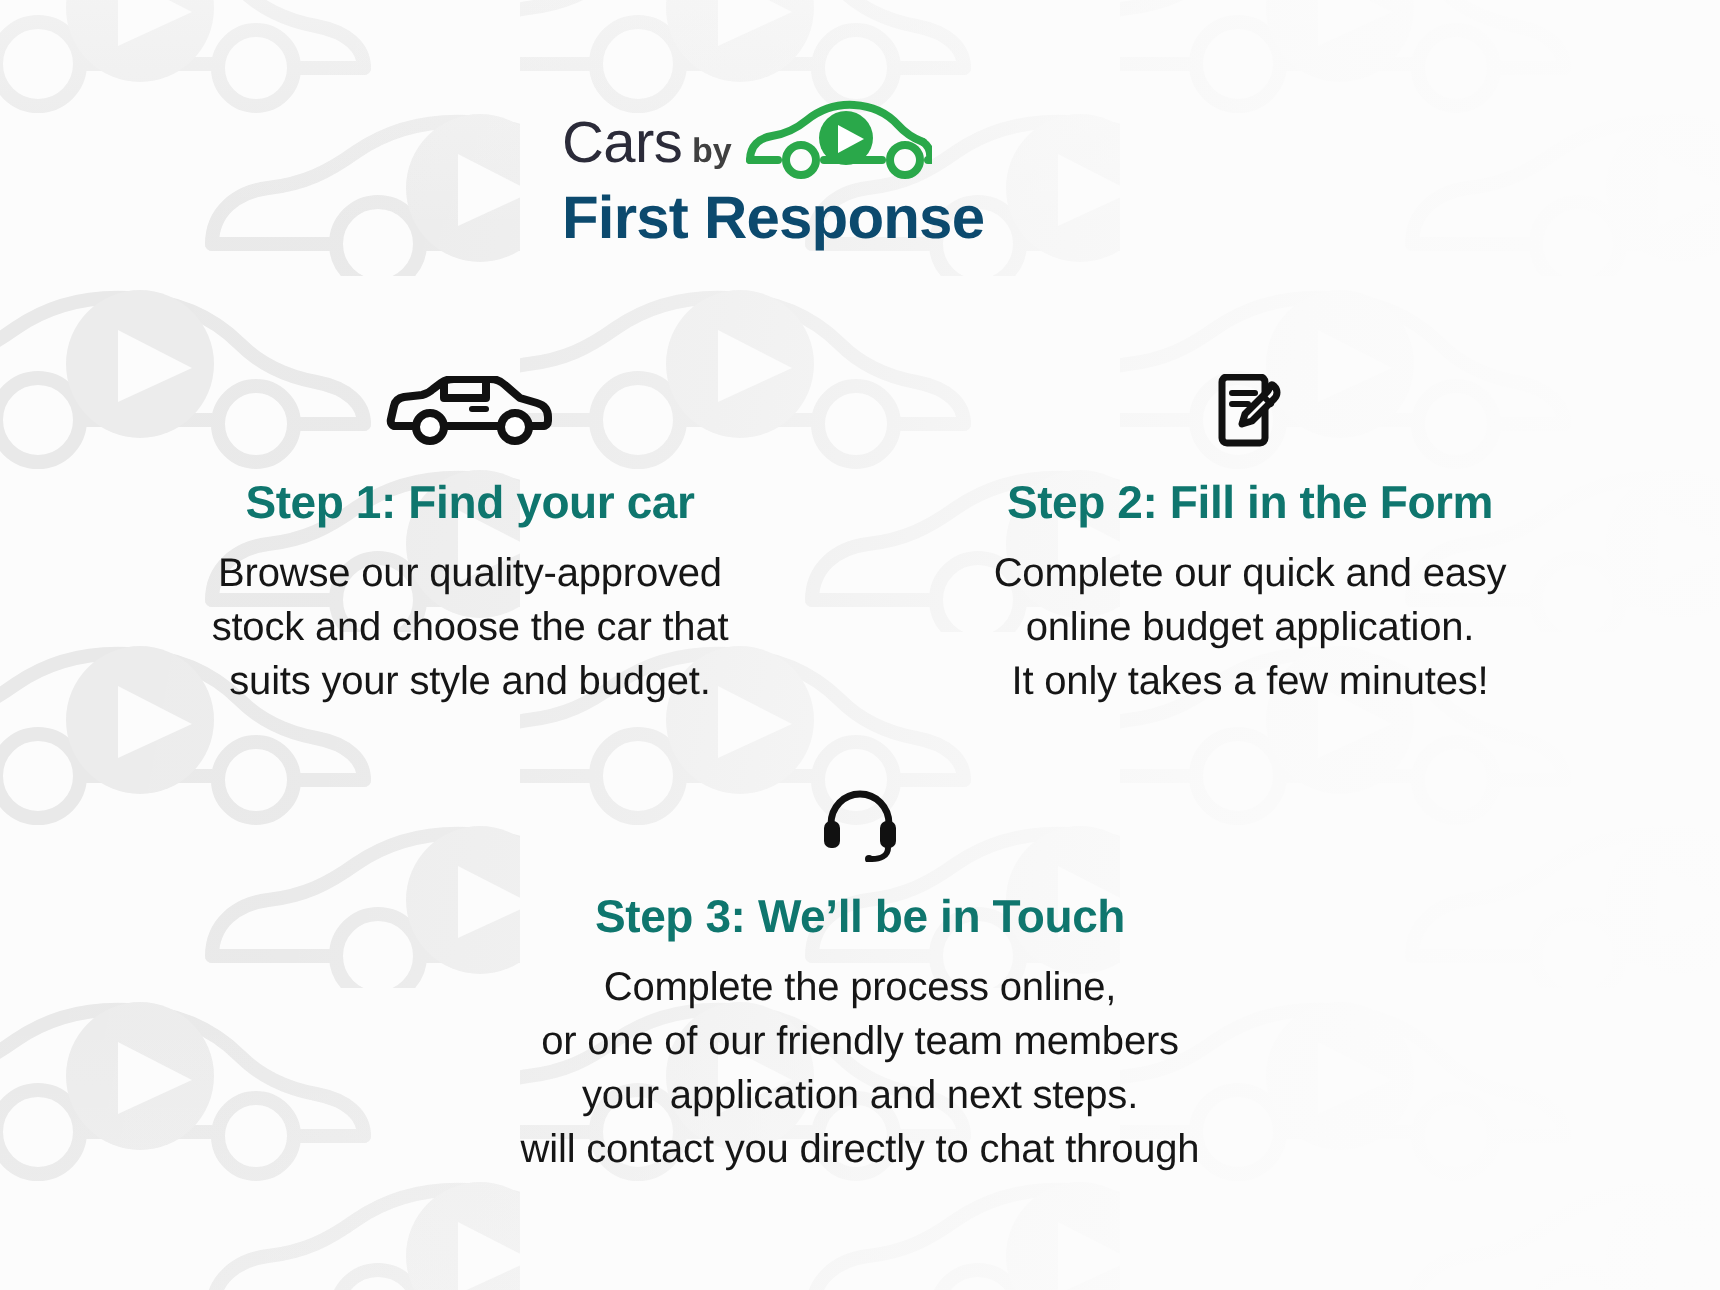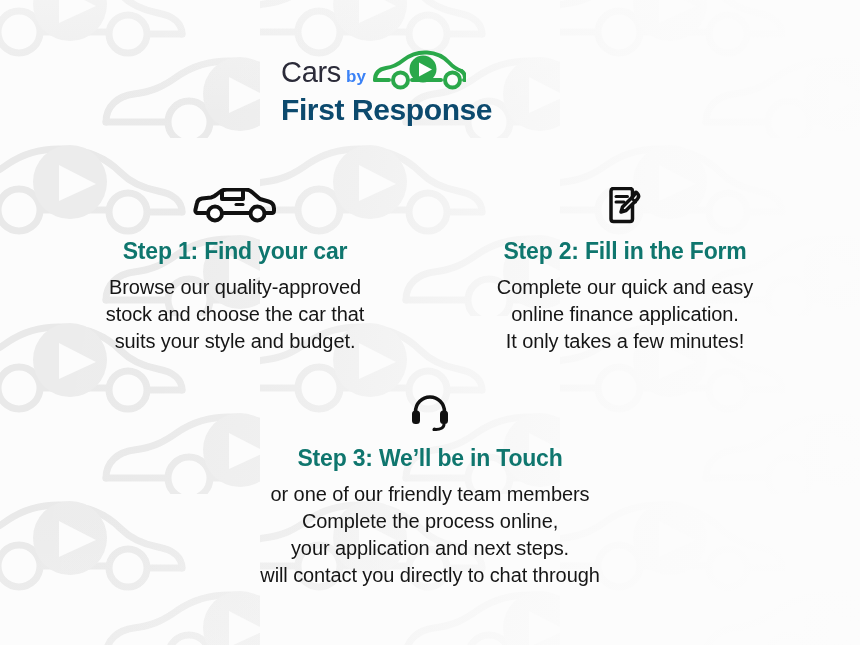--- a/index.html
+++ b/index.html
@@ -95,21 +95,21 @@
   .logo-cars {
     font-size: 29px;
     font-weight: 400;
     letter-spacing: -0.3px;
     color: #2b2b39;
     line-height: 1;
   }
   .logo-by {
     font-size: 17px;
     font-weight: 700;
-    color: #3b82f6;
+    color: #404040;
     margin-left: 5px;
     line-height: 1;
   }
   .logo-caricon {
     position: absolute;
     left: 90px;
     top: -8px;
     width: 95px;
     height: 44px;
   }
@@ -283,41 +283,41 @@
           <path d="M16 19 L39 19" stroke="#111111" stroke-width="6" stroke-linecap="round"></path>
           <path d="M16 30 L32 30" stroke="#111111" stroke-width="6" stroke-linecap="round"></path>
 
           <path d="M58 12 C62 16 62 21 58 25 L36 47 L26 50 L29 40 L51 18 C55 14 54 8 58 12 Z" fill="#ffffff" stroke="#111111" stroke-width="7" stroke-linejoin="round"></path>
           <path d="M47 22 L55 30" stroke="#111111" stroke-width="6" stroke-linecap="round"></path>
         </svg>
       </div>
       <div class="step-title">Step 2: Fill in the Form</div>
       <div class="step-body">
         <span class="ln">Complete our quick and easy</span>
-        <span class="ln">online finance application.</span>
+        <span class="ln">online budget application.</span>
         <span class="ln">It only takes a few minutes!</span>
       </div>
     </div>
 
     <div class="step" id="step-3">
       <div class="step-icon">
         <svg width="38" height="37" viewBox="0 0 76 74" xmlns="http://www.w3.org/2000/svg" aria-hidden="true">
 
           <path d="M9 44 L9 36 C9 19 22 6 38 6 C54 6 67 19 67 36 L67 44" fill="none" stroke="#111111" stroke-width="7" stroke-linecap="round"></path>
 
           <rect x="2" y="33" width="16" height="27" rx="7" fill="#111111"></rect>
           <rect x="58" y="33" width="16" height="27" rx="7" fill="#111111"></rect>
 
           <path d="M66 60 C66 68 58 71 50 71" fill="none" stroke="#111111" stroke-width="6" stroke-linecap="round"></path>
           <circle cx="47" cy="71" r="4" fill="#111111"></circle>
         </svg>
       </div>
       <div class="step-title">Step 3: We’ll be in Touch</div>
       <div class="step-body">
+        <span class="ln">Complete the process online,</span>
         <span class="ln">or one of our friendly team members</span>
-        <span class="ln">Complete the process online,</span>
         <span class="ln">your application and next steps.</span>
         <span class="ln">will contact you directly to chat through</span>
       </div>
     </div>
 
   </div>
 </div>
 
 </body></html>

